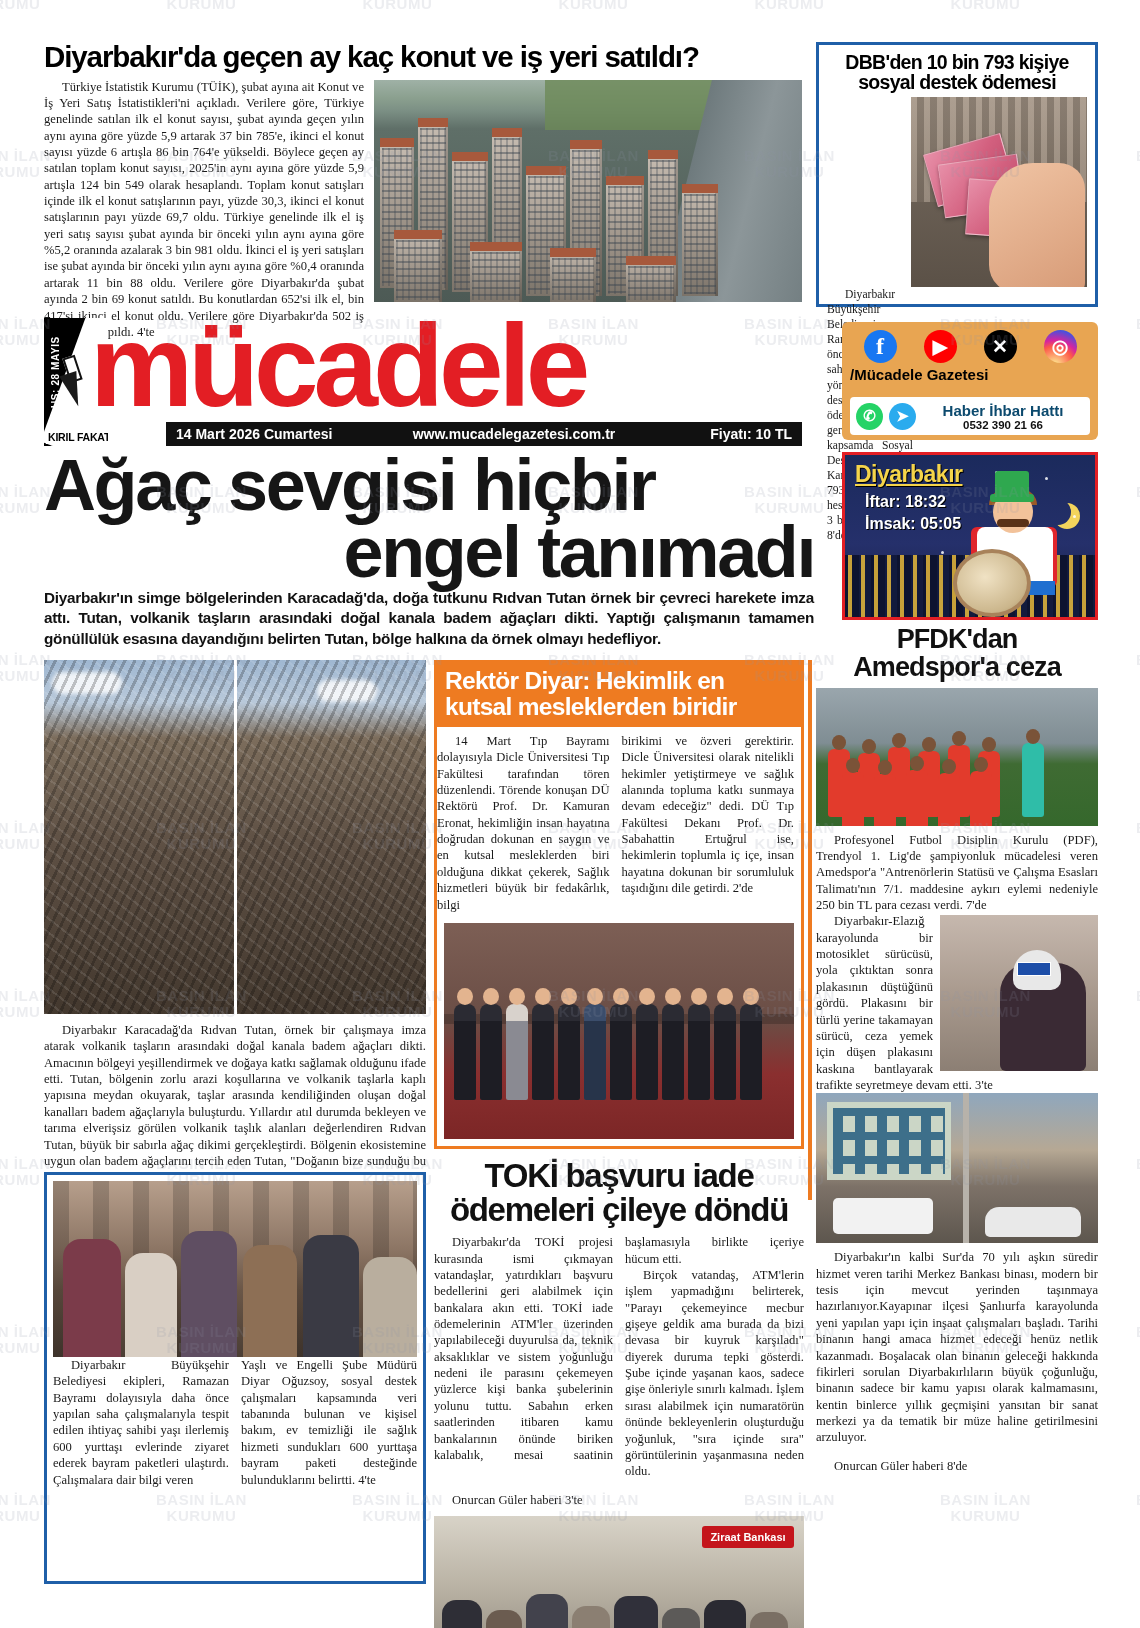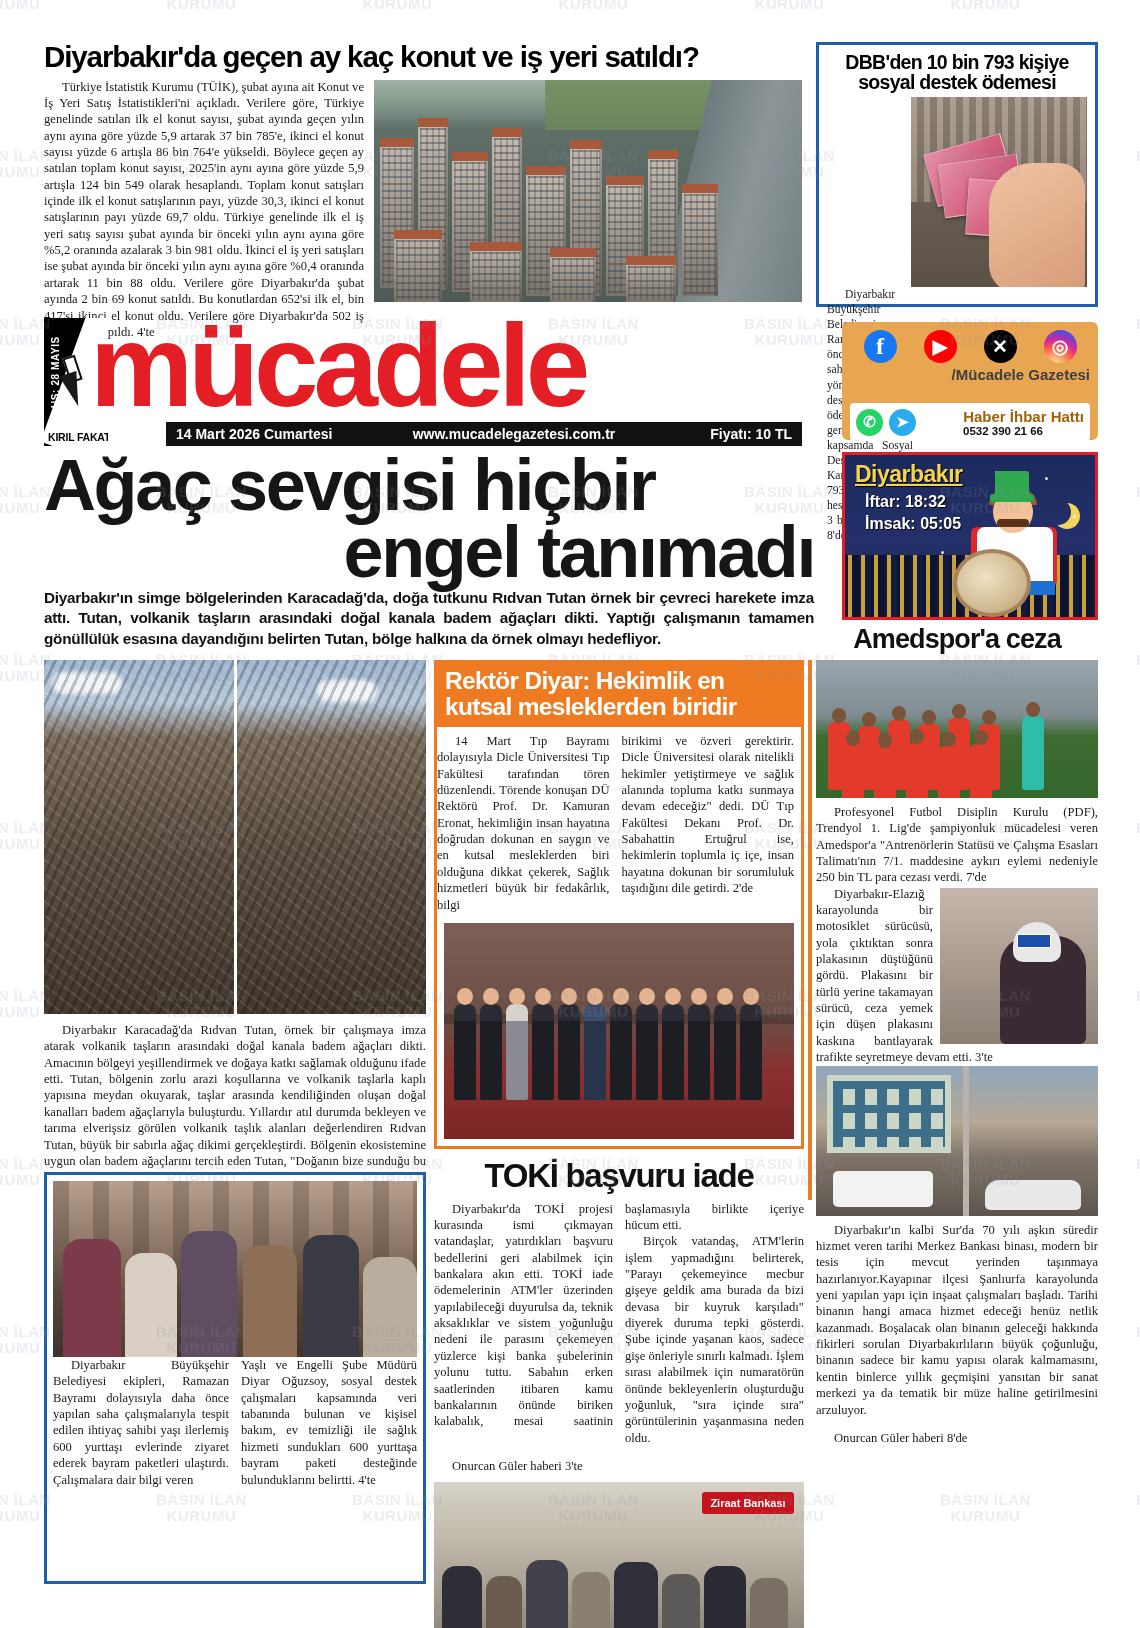--- a/index.html
+++ b/index.html
@@ -240,34 +240,34 @@
   .soc-ico {
     width: 33px; height: 33px; border-radius: 50%;
     display:flex; align-items:center; justify-content:center;
     font-family:"Liberation Sans", sans-serif; font-weight:bold; color:#fff; font-size: 19px;
   }
   .ico-fb { background:#1877f2; font-size:24px; font-family:"Liberation Serif",serif; }
   .ico-yt { background:#ff0000; }
   .ico-x  { background:#000; font-size:19px; }
   .ico-ig { background: radial-gradient(circle at 32% 107%, #fdf497 0%, #fd5949 45%, #d6249f 60%, #285AEB 90%); }
   .soc-name {
-    text-align:right; font-family:"Liberation Sans", sans-serif;
-    font-weight:bold; font-size: 15px; color:#404040; margin: 3px 0 20px;
+    text-align:left; font-family:"Liberation Sans", sans-serif;
+    font-weight:bold; font-size: 15px; color:#000000; margin: 3px 0 14px;
   }
   .tip-line {
     background:#fff; border-radius:4px; height:38px;
     display:flex; align-items:center; gap:6px; padding: 0 6px;
   }
   .tip-ico { width:27px; height:27px; border-radius:50%;
     display:flex;align-items:center;justify-content:center;color:#fff;font-size:15px;
     font-family:"Liberation Sans",sans-serif;font-weight:bold; }
   .ico-wa { background:#25d366; }
   .ico-tg { background:#2aabee; }
   .tip-txt { flex:1; text-align:center; }
-  .tip-txt .t1 { font-family:"Liberation Sans",sans-serif; font-weight:bold; font-size:15px; color:#a16207;text-align:right; }
+  .tip-txt .t1 { font-family:"Liberation Sans",sans-serif; font-weight:bold; font-size:15px; color:#0c4a6e; }
   .tip-txt .t2 { font-family:"Liberation Sans",sans-serif; font-weight:bold; font-size:11.5px; color:#111; }
 
   
   .iftar-box {
     position:absolute; left: 842px; top: 452px;
     width: 256px; height: 168px;
     border: 3px solid #e31e24;
     background: #16224a;
     overflow:hidden;
   }
@@ -625,20 +625,21 @@
         <div class="suit" style="left:192px;"></div>
         <div class="suit" style="left:218px;"></div>
         <div class="suit" style="left:244px;"></div>
         <div class="suit" style="left:270px;"></div>
         <div class="suit" style="left:296px;"></div>
       </div>
     </div>
 
     <div class="toki-head">
       <div>TOKİ başvuru iade</div>
+      <div>ödemeleri çileye döndü</div>
     </div>
     <div class="two-col">
       <div class="body-text indent">Diyarbakır'da TOKİ projesi kurasında ismi çıkmayan vatandaşlar, yatırdıkları başvuru bedellerini geri alabilmek için bankalara akın etti. TOKİ iade ödemelerinin ATM'ler üzerinden yapılabileceği duyurulsa da, teknik aksaklıklar ve sistem yoğunluğu nedeni ile parasını çekemeyen yüzlerce kişi banka şubelerinin yolunu tuttu. Sabahın erken saatlerinden itibaren kamu bankalarının önünde biriken kalabalık, mesai saatinin başlamasıyla birlikte içeriye hücum etti.</div>
       <div class="body-text indent">Birçok vatandaş, ATM'lerin işlem yapmadığını belirterek, "Parayı çekemeyince mecbur gişeye geldik ama burada da bizi devasa bir kuyruk karşıladı" diyerek duruma tepki gösterdi. Şube içinde yaşanan kaos, sadece gişe önleriyle sınırlı kalmadı. İşlem sırası alabilmek için numaratörün önünde bekleyenlerin oluşturduğu yoğunluk, "sıra içinde sıra" görüntülerinin yaşanmasına neden oldu.</div>
     </div>
     <div class="body-text byline">Onurcan Güler haberi 3'te</div>
     <div class="toki-photo">
       <div class="ph-bank">
           <div class="sign">Ziraat Bankası</div>
         </div>
@@ -651,20 +652,21 @@
       <div class="crowd" style="left:270px;width:42px; height:96px; background:#2a2a32;"></div>
       <div class="crowd" style="left:316px;width:38px; height:84px; background:#7a6f64;"></div>
     </div>
   </div>
 
   <div class="orange-divider"></div>
 
   <div class="right-col">
 
     <div class="r-head pfdk">
+      <div>PFDK'dan</div>
       <div>Amedspor'a ceza</div>
     </div>
     <div class="r-photo ph-team">
       <div class="player" style="left:12px;  height:68px;"></div>
       <div class="player" style="left:42px;  height:64px;"></div>
       <div class="player" style="left:72px;  height:70px;"></div>
       <div class="player" style="left:102px; height:66px;"></div>
       <div class="player" style="left:132px; height:72px;"></div>
       <div class="player" style="left:162px; height:66px;"></div>
       <div class="player gk" style="left:206px; height:74px;"></div>

